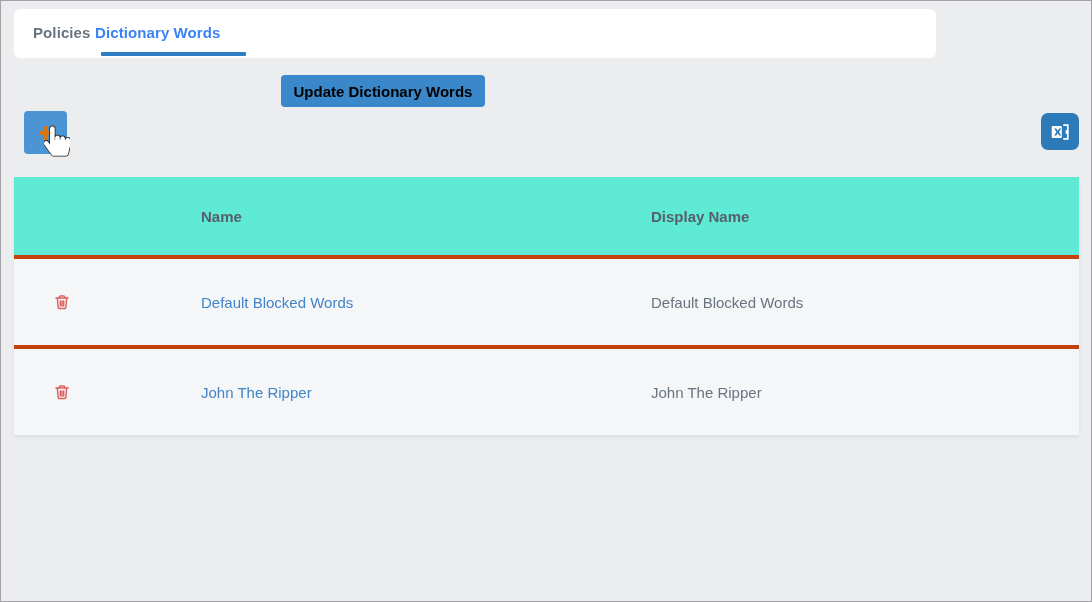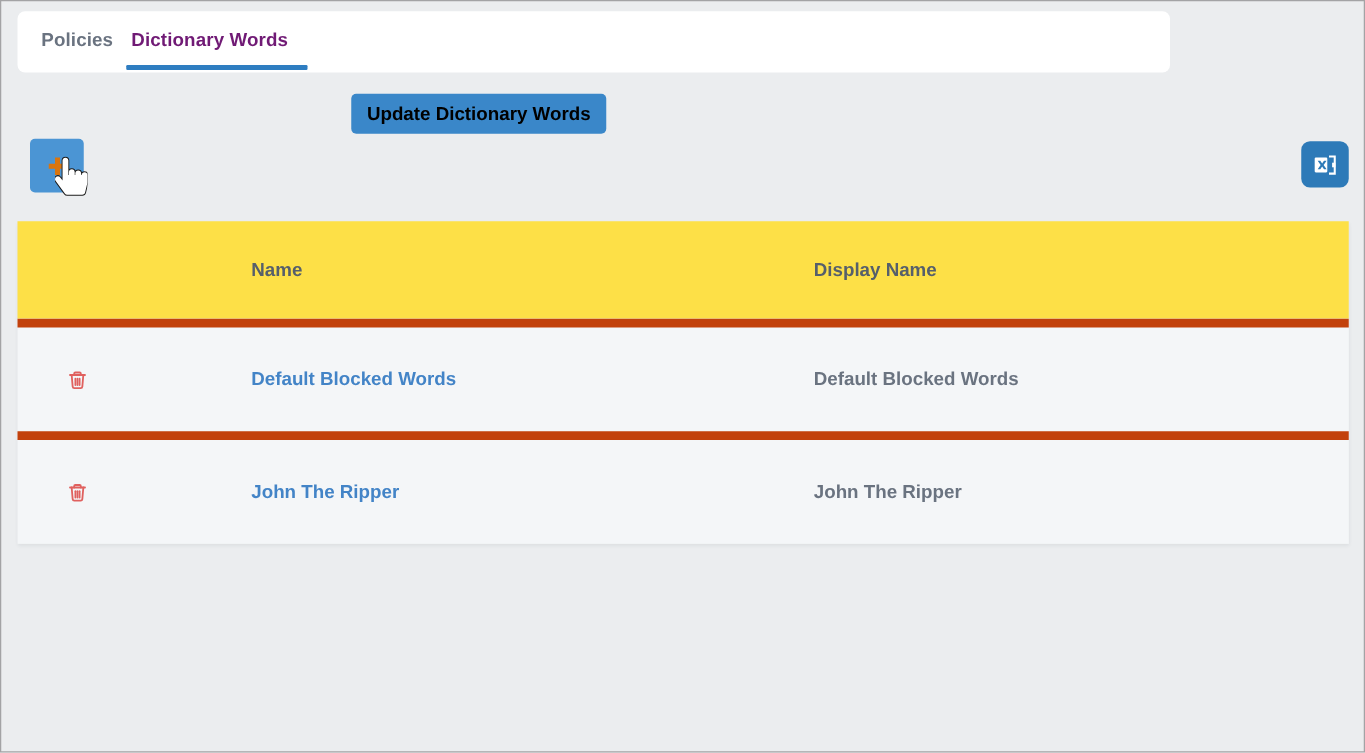--- a/index.html
+++ b/index.html
@@ -18,21 +18,21 @@
     width: 922px; height: 49px;
     background: #ffffff; border-radius: 6px;
   }
   .tab {
     position: absolute; top: 0; height: 46px;
     display: flex; align-items: center;
     font-size: 15px; font-weight: bold;
     cursor: pointer; letter-spacing: 0.1px;
   }
   .tab-policies { left: 19px; color: #6a7380; }
-  .tab-dictionary { left: 91px; color: #701a75; }
+  .tab-dictionary { left: 81px; color: #3b82f6; }
   .tab-underline {
     position: absolute; left: 87px; bottom: 2px;
     width: 145px; height: 4px;
     background: #2e7dc1; border-radius: 1px;
   }
 
   
   .update-btn {
     position: absolute; left: 280px; top: 74px;
     width: 204px; height: 32px;
@@ -61,35 +61,34 @@
     width: 26px; height: 32px; pointer-events: none;
   }
 
   
   .table {
     position: absolute; left: 13px; top: 176px;
     width: 1065px;
     box-shadow: 0 2px 3px rgba(40,50,60,0.08);
   }
   .thead {
-    height: 78px; background: #fde047;
+    height: 78px; background: #5eead4;
     position: relative;
   }
   .th {
     position: absolute; top: 0; height: 78px;
     display: flex; align-items: center;
     font-size: 15px; font-weight: bold; color: #565f6b;
   }
   .th-name { left: 187px; }
   .th-display { left: 637px; }
   .trow {
     height: 90px; background: #f4f6f8;
-    border-top: 7px solid #c2410c;
+    border-top: 4px solid #c2410c;
     position: relative;
-    font-weight: bold;
   }
   .cell {
     position: absolute; top: 0; height: 100%;
     display: flex; align-items: center;
     font-size: 15px;
   }
   .cell-delete { left: 39px; }
   .cell-name { left: 187px; }
   .cell-display { left: 637px; color: #6a7380; }
   .row-link {

